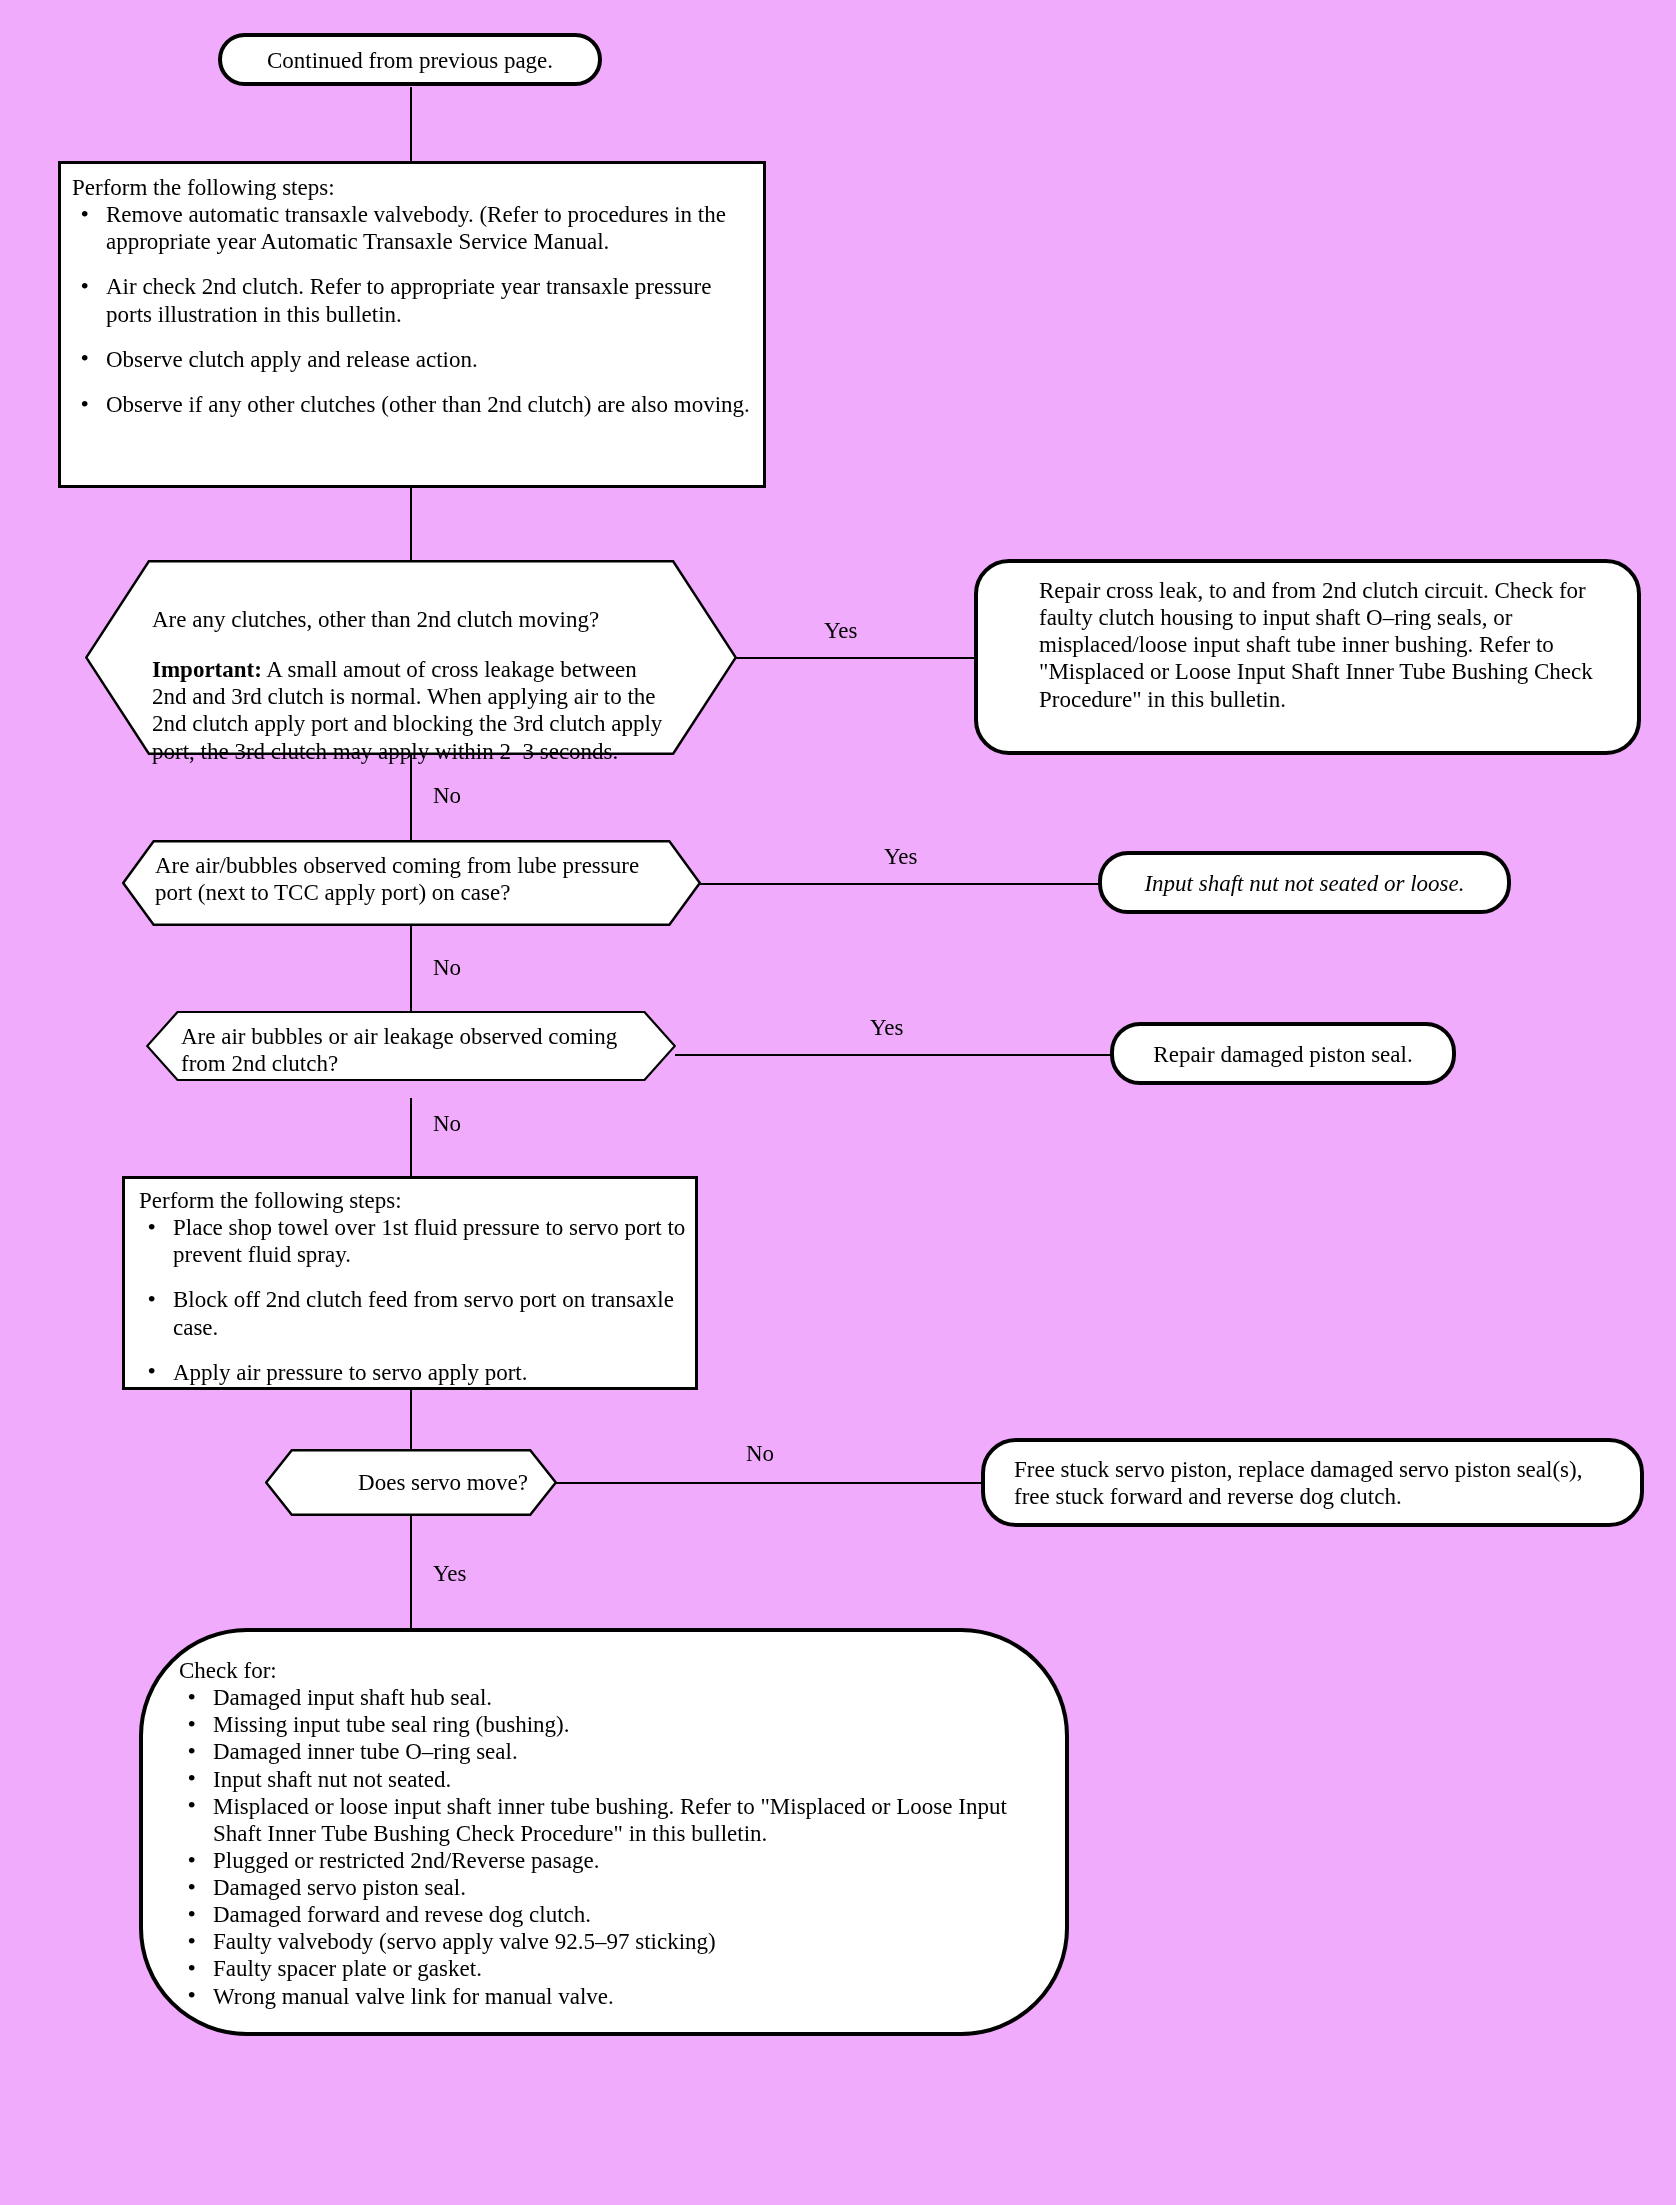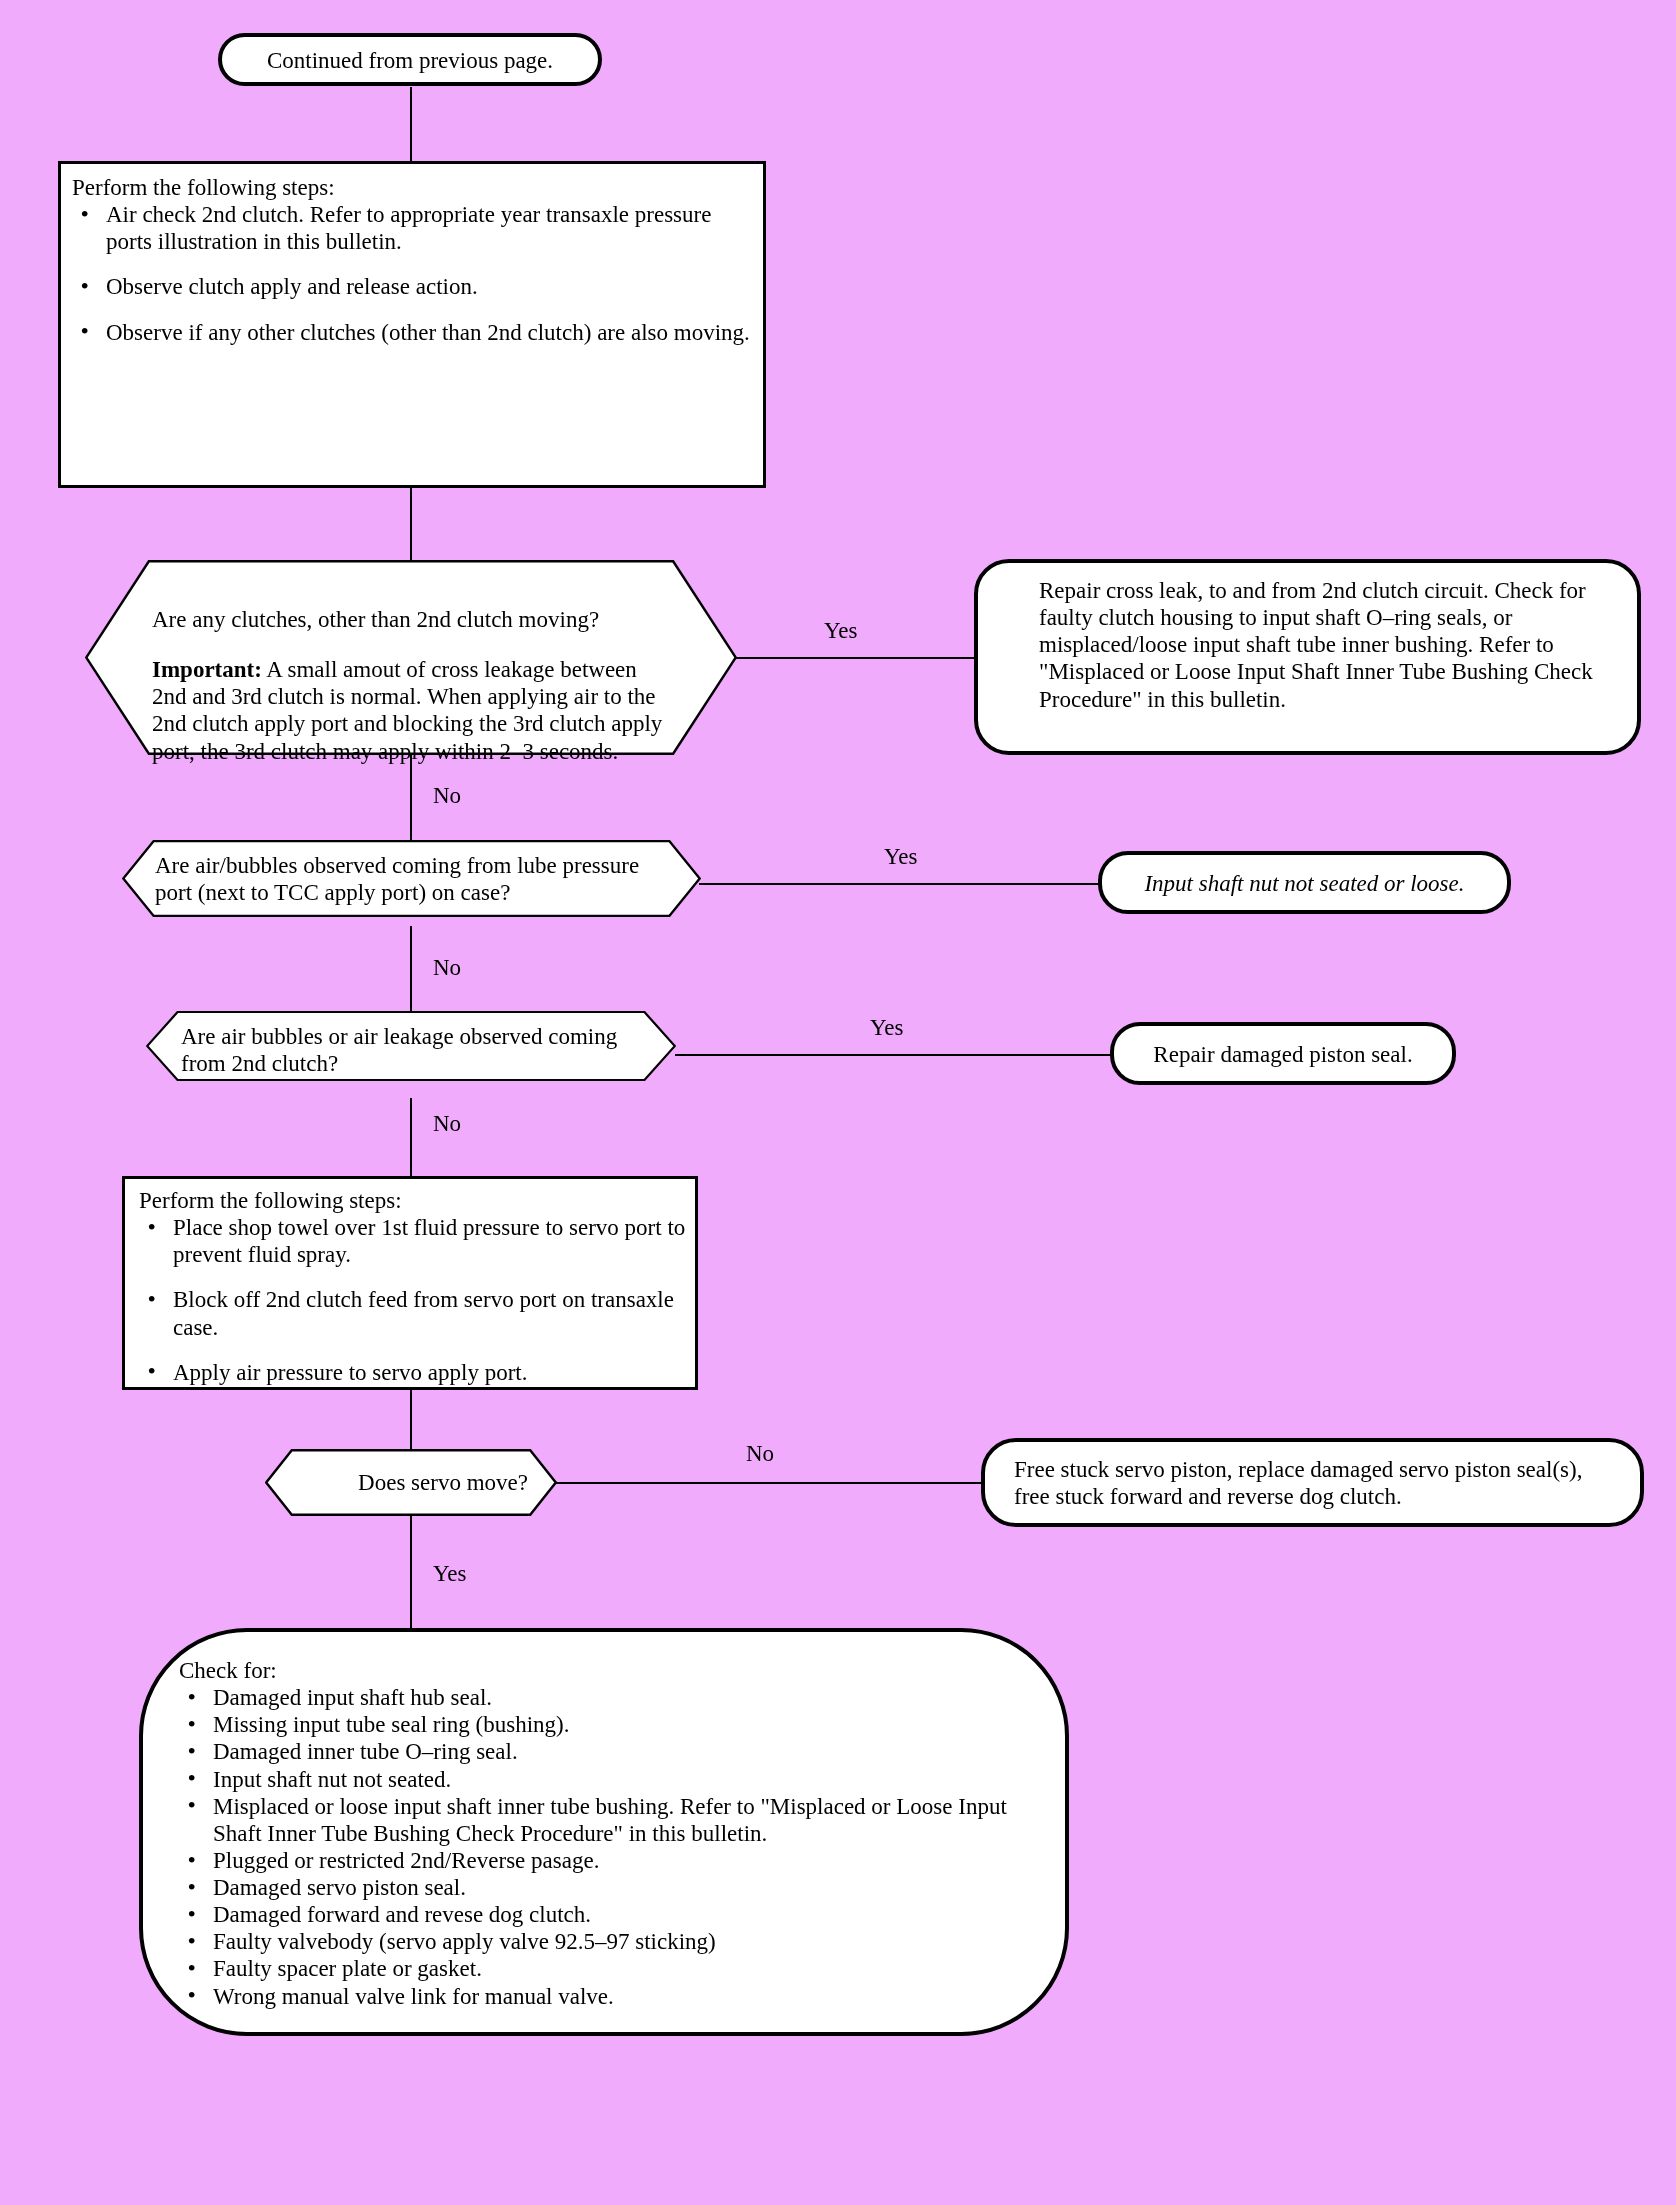--- a/index.html
+++ b/index.html
@@ -112,20 +112,21 @@
   <div class="round-box" style="left:218px; top:33px; width:384px; height:53px; border-radius:27px;">
   </div>
   <div class="node-text" style="left:230px; top:47px; width:360px; text-align:center;">Continued from previous page.</div>
 
   <div class="vline" style="left:410px; top:87px; height:75px;"></div>
 
   <div class="proc-box" style="left:58px; top:161px; width:708px; height:327px;"></div>
   <div class="node-text" style="left:72px; top:174px; width:684px;">
     <p class="lead-in">Perform the following steps:</p>
     <ul class="blist spaced">
+      <li>Remove automatic transaxle valvebody. (Refer to procedures in the appropriate year Automatic Transaxle Service Manual.</li>
       <li>Air check 2nd clutch. Refer to appropriate year transaxle pressure ports illustration in this bulletin.</li>
       <li>Observe clutch apply and release action.</li>
       <li>Observe if any other clutches (other than 2nd clutch) are also moving.</li>
     </ul>
   </div>
 
   <div class="vline" style="left:410px; top:488px; height:74px;"></div>
 
   <div class="hex" style="left:85px; top:560px; width:652px; height:195px;">
     <svg viewBox="0 0 1072 320" preserveAspectRatio="none">
@@ -139,21 +140,21 @@
 
   <div class="hline" style="left:735px; top:657px; width:241px;"></div>
   <div class="edge-label" style="left:824px; top:619px;">Yes</div>
 
   <div class="round-box" style="left:974px; top:559px; width:667px; height:196px; border-radius:35px;"></div>
   <div class="node-text" style="left:1039px; top:577px; width:571px;">Repair cross leak, to and from 2nd clutch circuit. Check for faulty clutch housing to input shaft O–ring seals, or misplaced/loose input shaft tube inner bushing. Refer to "Misplaced or Loose Input Shaft Inner Tube Bushing Check Procedure" in this bulletin.</div>
 
   <div class="vline" style="left:410px; top:755px; height:86px;"></div>
   <div class="edge-label" style="left:433px; top:784px;">No</div>
 
-  <div class="hex" style="left:122px; top:840px; width:579px; height:77px;">
+  <div class="hex" style="left:122px; top:840px; width:579px; height:86px;">
     <svg viewBox="0 0 952 142" preserveAspectRatio="none">
       <polygon points="52,2 900,2 950,71 900,140 52,140 2,71" fill="#ffffff" stroke="#000000" stroke-width="4"></polygon>
     </svg>
     <div class="hex-label" style="left:33px; top:12px; width:498px;">Are air/bubbles observed coming from lube pressure port (next to TCC apply port) on case?</div>
   </div>
 
   <div class="hline" style="left:699px; top:883px; width:401px;"></div>
   <div class="edge-label" style="left:884px; top:845px;">Yes</div>
 
   <div class="round-box" style="left:1098px; top:851px; width:413px; height:63px; border-radius:30px;"></div>

